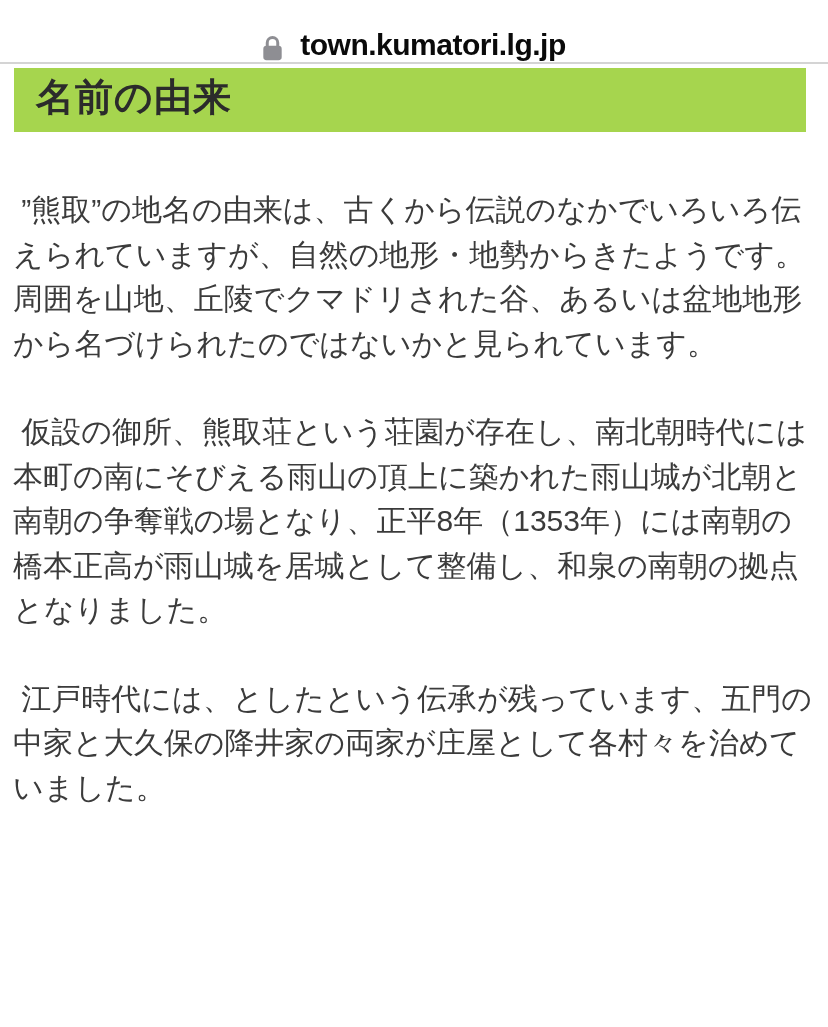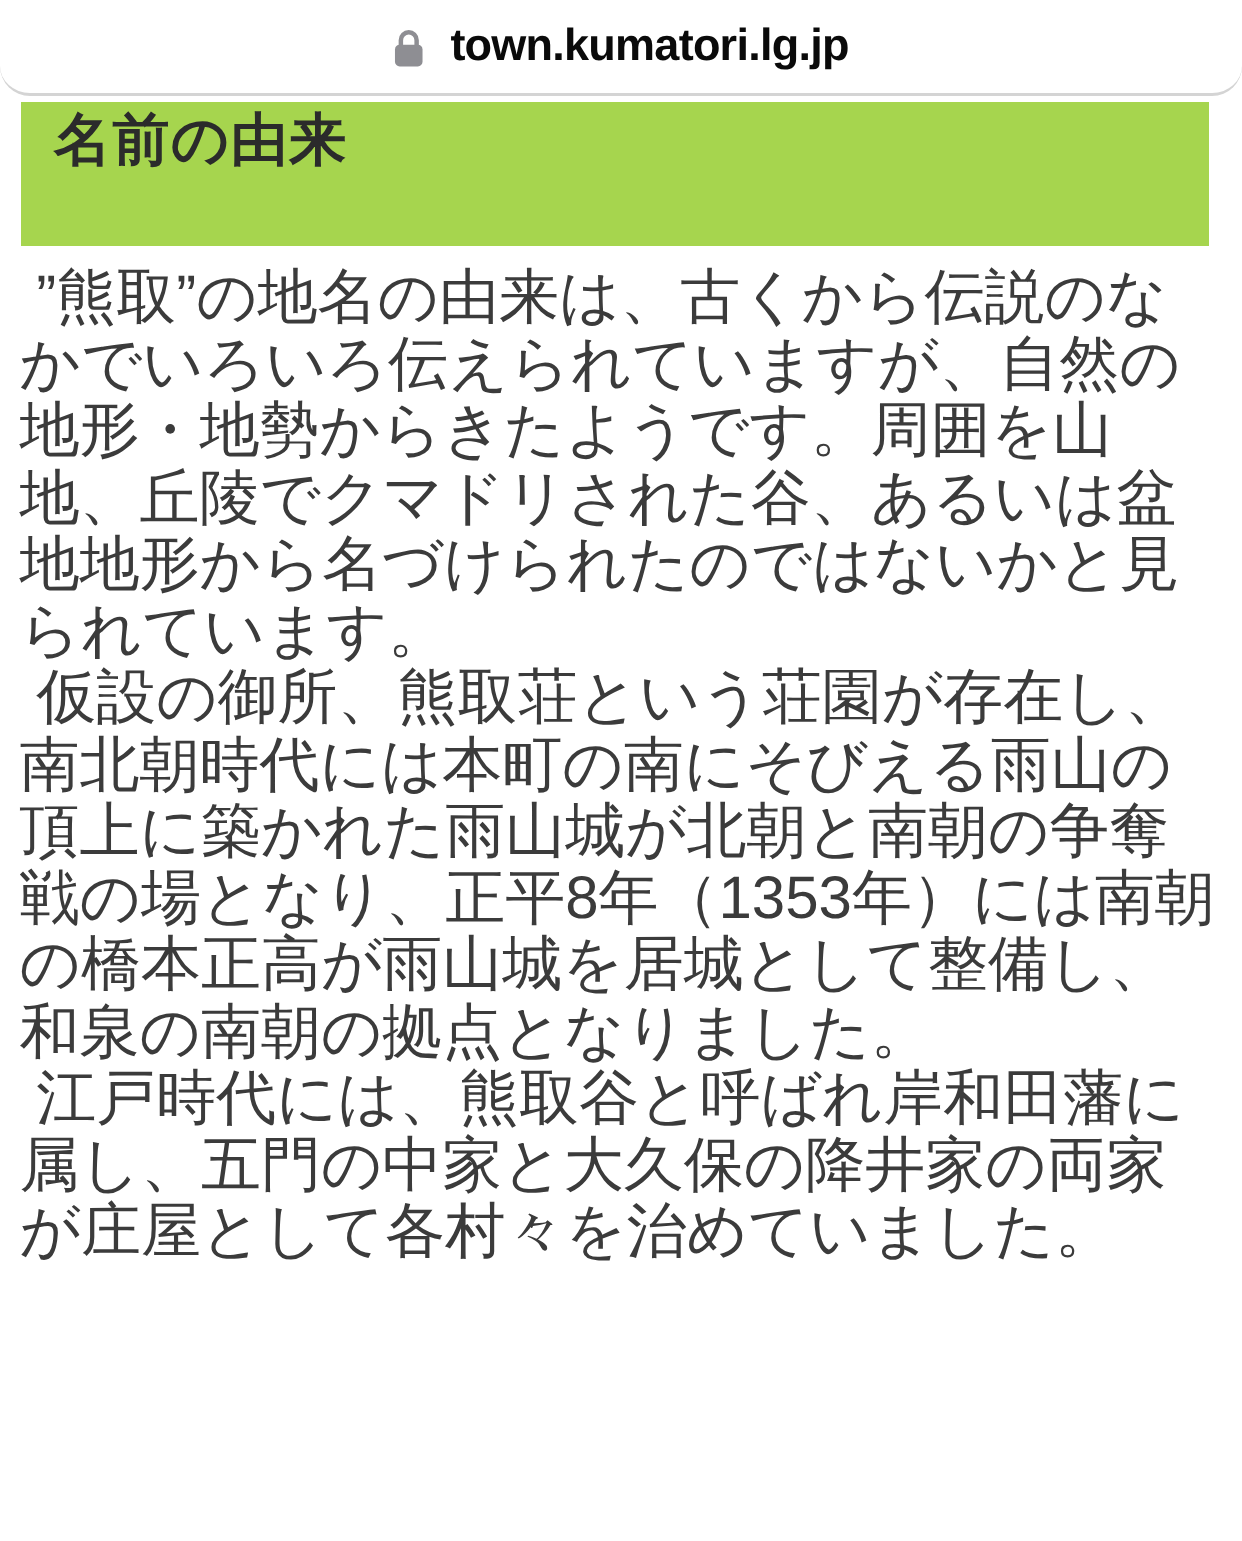--- a/index.html
+++ b/index.html
@@ -23,65 +23,65 @@
     background:#ffffff;
     overflow:hidden;
   }
   
   .browser-bar{
     height:64px;
     width:100%;
     background:#ffffff;
     border-bottom:2px solid var(--chrome-border,#d4d4d4);
     display:flex;
-    align-items:center;
+    align-items:flex-end;
     justify-content:center;
     gap:17px;
     cursor:pointer;
-    border-radius:20px;
   }
   .lock-icon{
     display:inline-flex;
     width:21px;
     height:28px;
     flex:0 0 auto;
     margin-top:1px;
   }
   .lock-icon svg{width:100%;height:100%;}
   .url-text{
     font-size:30px;
     font-weight:700;
     letter-spacing:-0.5px;
     color:var(--url-text,#0a0a0a);
   }
   
   .heading-banner{
     margin:4px 22px 0 14px;
-    height:96px;
+    height:64px;
     background:var(--accent-green,#a6d54e);
     display:flex;
-    align-items:flex-start;
+    align-items:flex-end;
     padding:0 13px 9px 22px;
   }
   .heading-banner h1{
     font-size:38px;
     font-weight:700;
     color:var(--title-text,#2b2b2b);
     letter-spacing:1px;
   }
   
   .article-body{
     padding:12px 13px 0 13px;
   }
   .article-body p{
-    font-size:40px;
+    font-size:30px;
     line-height:44.5px;
     color:var(--body-text,#3b3b3b);
     white-space:pre-wrap;
     text-align:left;
+    margin-top:44px;
   }
 </style>
 </head>
 <body>
 
 <div class="screen">
 
   <div class="browser-bar">
     <span class="lock-icon">
       <svg viewBox="0 0 24 31" xmlns="http://www.w3.org/2000/svg" aria-hidden="true">
@@ -92,16 +92,16 @@
     <span class="url-text">town.kumatori.lg.jp</span>
   </div>
 
   <div class="heading-banner">
     <h1>名前の由来</h1>
   </div>
 
   <div class="article-body">
     <p> ”熊取”の地名の由来は、古くから伝説のなかでいろいろ伝えられていますが、自然の地形・地勢からきたようです。周囲を山地、丘陵でクマドリされた谷、あるいは盆地地形から名づけられたのではないかと見られています。</p>
     <p> 仮設の御所、熊取荘という荘園が存在し、南北朝時代には本町の南にそびえる雨山の頂上に築かれた雨山城が北朝と南朝の争奪戦の場となり、正平8年（1353年）には南朝の橋本正高が雨山城を居城として整備し、和泉の南朝の拠点となりました。</p>
-    <p> 江戸時代には、熊取谷と呼ばれ岸和田藩に属し、五門の中家と大久保の降井家の両家が庄屋として各村々を治めていました。</p>
+    <p> 江戸時代には、としたという伝承が残っています、五門の中家と大久保の降井家の両家が庄屋として各村々を治めていました。</p>
   </div>
 
 </div>
 
 </body></html>

